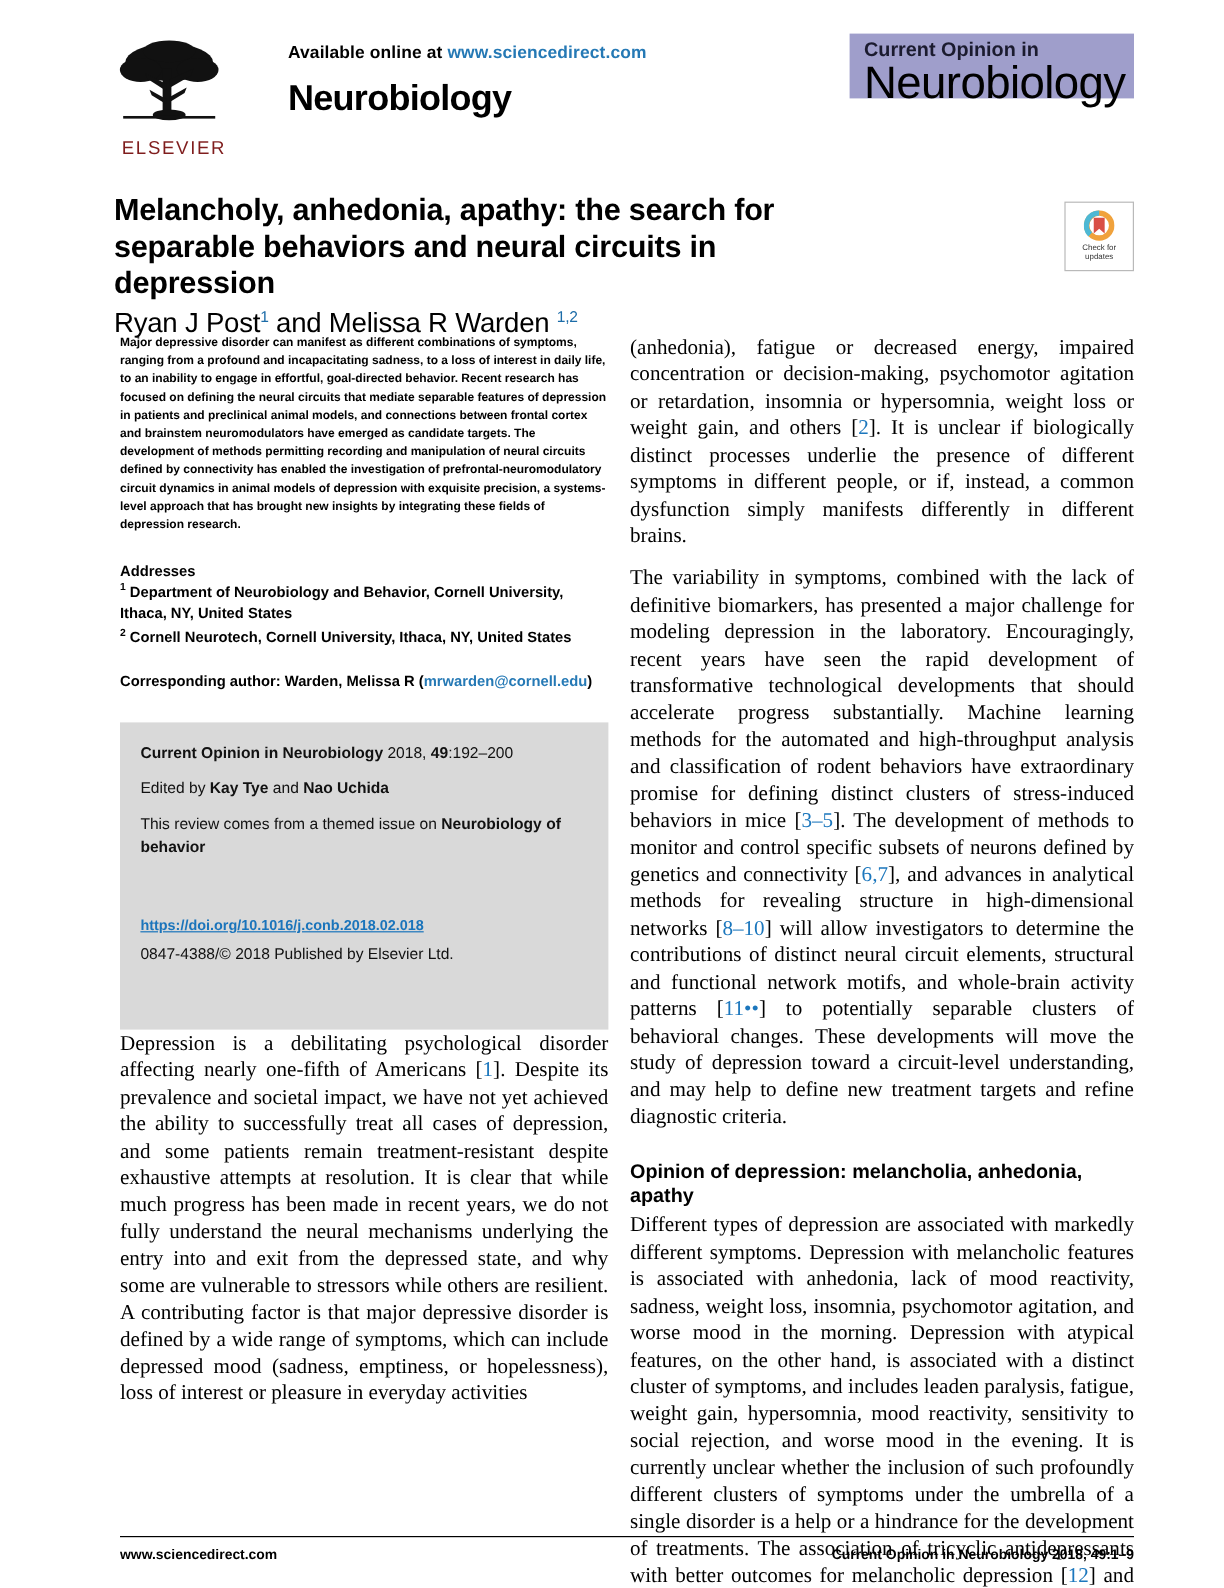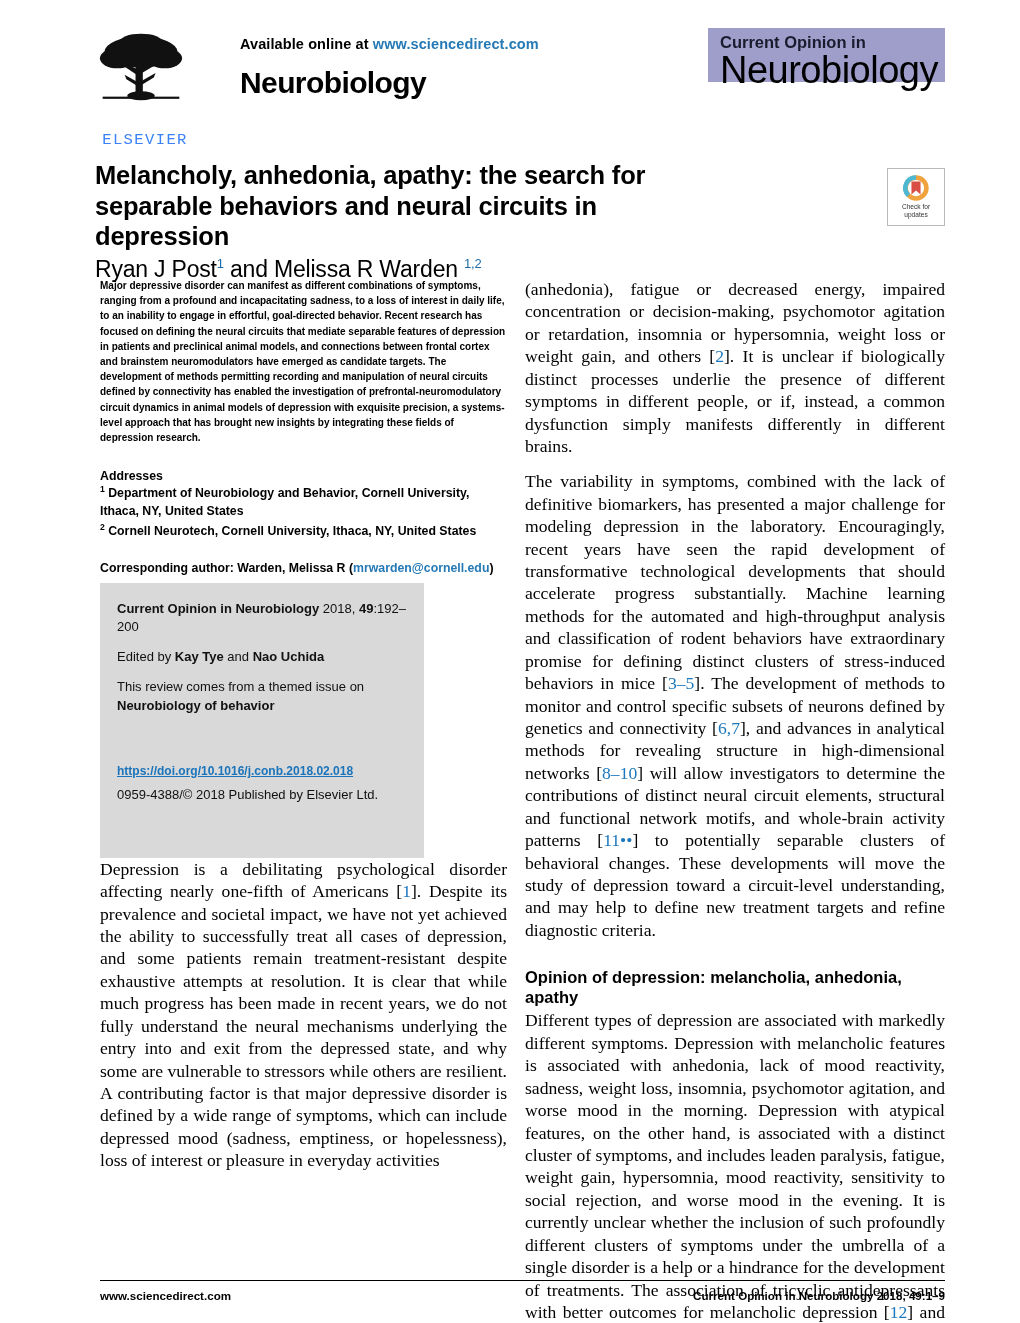--- a/index.html
+++ b/index.html
@@ -13,22 +13,22 @@
     position:relative;
     overflow:hidden;
   }
   .page { position:relative; width:1020px; height:1323px; padding:0; }
 
   
   .masthead { position:relative; height:120px; margin:28px 75px 0 95px; }
   .elsevier-logo { position:absolute; left:0; top:2px; width:100px; text-align:center; }
   .elsevier-tree { width:92px; height:84px; display:block; }
   .elsevier-word {
-    font-family:Liberation Mono, monospace;
-    font-size:15.5px; letter-spacing:1.4px; margin-top:17px; color:#3b82f6;
+    font-family:Liberation Sans, sans-serif;
+    font-size:15.5px; letter-spacing:1.4px; margin-top:1px; color:#7f1d1d;
   }
   .sd-block { position:absolute; left:145px; top:8px; width:430px; text-align:left; }
   .avail {
     font-family:"Liberation Sans", sans-serif;
     font-size:14.5px; font-weight:bold; color:#000; letter-spacing:.1px;
   }
   .avail .sd-url { color:#2579b5; }
   .sd-word {
     font-family:"Liberation Sans", sans-serif;
     font-weight:bold; font-size:30px; margin-top:14px; letter-spacing:-0.6px;
@@ -92,23 +92,23 @@
   }
   .addr-line sup { font-size:8.6px; vertical-align:super; }
   .corr {
     font-family:"Liberation Sans", sans-serif;
     font-size:12.3px; font-weight:bold; margin-top:19px; line-height:1.45;
   }
   .corr a, .link { color:#2579b5; text-decoration:none; }
 
   .greybox {
     background:#d9d9d9;
-    margin-top:5px;
+    margin-top:24px;
     padding:17px 1px 56px 17px;
-    width:324px;
+    width:407px;
   }
   .gb-line {
     font-family:"Liberation Sans", sans-serif;
     font-size:13px; line-height:1.45; margin-bottom:11px; color:#111;
   }
   .gb-line b { font-weight:bold; }
   .gb-doi {
     font-family:"Liberation Sans", sans-serif;
     font-size:12px; font-weight:bold; color:#1a74bb; margin-top:48px;text-decoration:underline;
   }
@@ -212,21 +212,21 @@
       <div class="addr-line"><sup>1</sup><span> Department of Neurobiology and Behavior, Cornell University, Ithaca, NY, United States</span></div>
       <div class="addr-line"><sup>2</sup><span> Cornell Neurotech, Cornell University, Ithaca, NY, United States</span></div>
 
       <div class="corr"><span>Corresponding author: Warden, Melissa R (</span><span class="link">mrwarden@cornell.edu</span><span>)</span></div>
 
       <div class="greybox">
         <div class="gb-line"><b>Current Opinion in Neurobiology</b><span> 2018, </span><b>49</b><span>:192–200</span></div>
         <div class="gb-line"><span>Edited by </span><b>Kay Tye</b><span> and </span><b>Nao Uchida</b></div>
         <div class="gb-line"><span>This review comes from a themed issue on </span><b>Neurobiology of behavior</b></div>
         <div class="gb-doi">https://doi.org/10.1016/j.conb.2018.02.018</div>
-        <div class="gb-issn">0959-4388/© 2018 Published by Elsevier Ltd.</div>
+        <div class="gb-issn">0847-4388/© 2018 Published by Elsevier Ltd.</div>
       </div>
 
       <p class="body-p first"><span>Depression is a debilitating psychological disorder affecting nearly one-fifth of Americans [</span><span class="cite">1</span><span>]. Despite its prevalence and societal impact, we have not yet achieved the ability to successfully treat all cases of depression, and some patients remain treatment-resistant despite exhaustive attempts at resolution. It is clear that while much progress has been made in recent years, we do not fully understand the neural mechanisms underlying the entry into and exit from the depressed state, and why some are vulnerable to stressors while others are resilient. A contributing factor is that major depressive disorder is defined by a wide range of symptoms, which can include depressed mood (sadness, emptiness, or hopelessness), loss of interest or pleasure in everyday activities</span></p>
     </div>
 
     <div class="col-right">
 
       <p class="body-p first"><span>(anhedonia), fatigue or decreased energy, impaired concentration or decision-making, psychomotor agitation or retardation, insomnia or hypersomnia, weight loss or weight gain, and others [</span><span class="cite">2</span><span>]. It is unclear if biologically distinct processes underlie the presence of different symptoms in different people, or if, instead, a common dysfunction simply manifests differently in different brains.</span></p>
 
       <p class="body-p"><span>The variability in symptoms, combined with the lack of definitive biomarkers, has presented a major challenge for modeling depression in the laboratory. Encouragingly, recent years have seen the rapid development of transformative technological developments that should accelerate progress substantially. Machine learning methods for the automated and high-throughput analysis and classification of rodent behaviors have extraordinary promise for defining distinct clusters of stress-induced behaviors in mice [</span><span class="cite">3–5</span><span>]. The development of methods to monitor and control specific subsets of neurons defined by genetics and connectivity [</span><span class="cite">6,7</span><span>], and advances in analytical methods for revealing structure in high-dimensional networks [</span><span class="cite">8–10</span><span>] will allow investigators to determine the contributions of distinct neural circuit elements, structural and functional network motifs, and whole-brain activity patterns [</span><span class="cite">11••</span><span>] to potentially separable clusters of behavioral changes. These developments will move the study of depression toward a circuit-level understanding, and may help to define new treatment targets and refine diagnostic criteria.</span></p>

